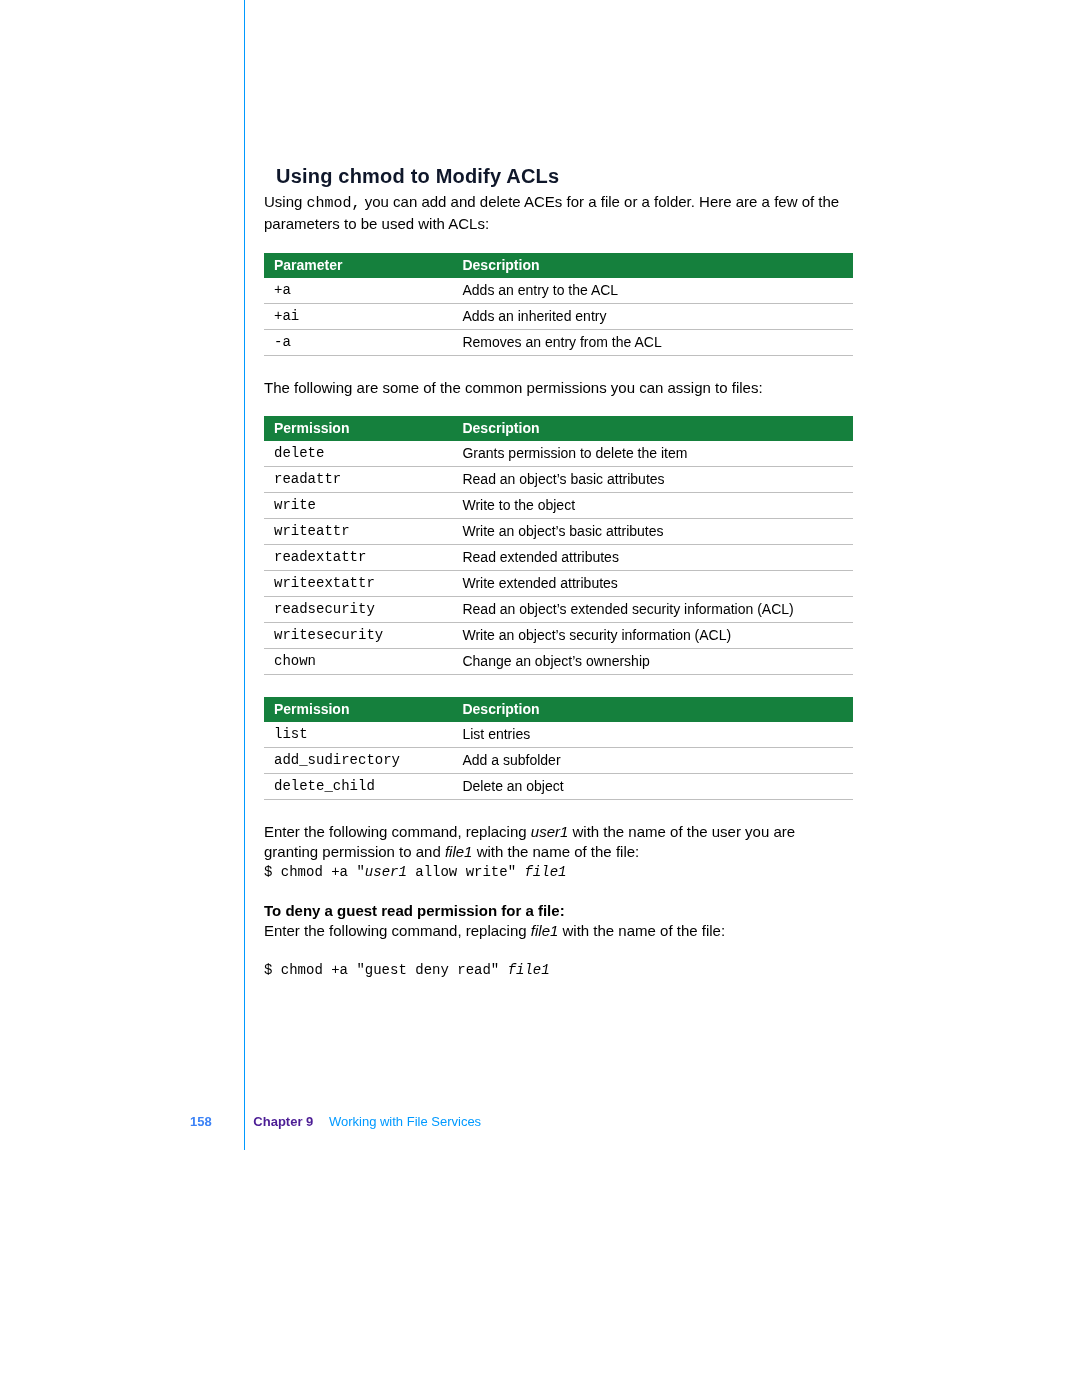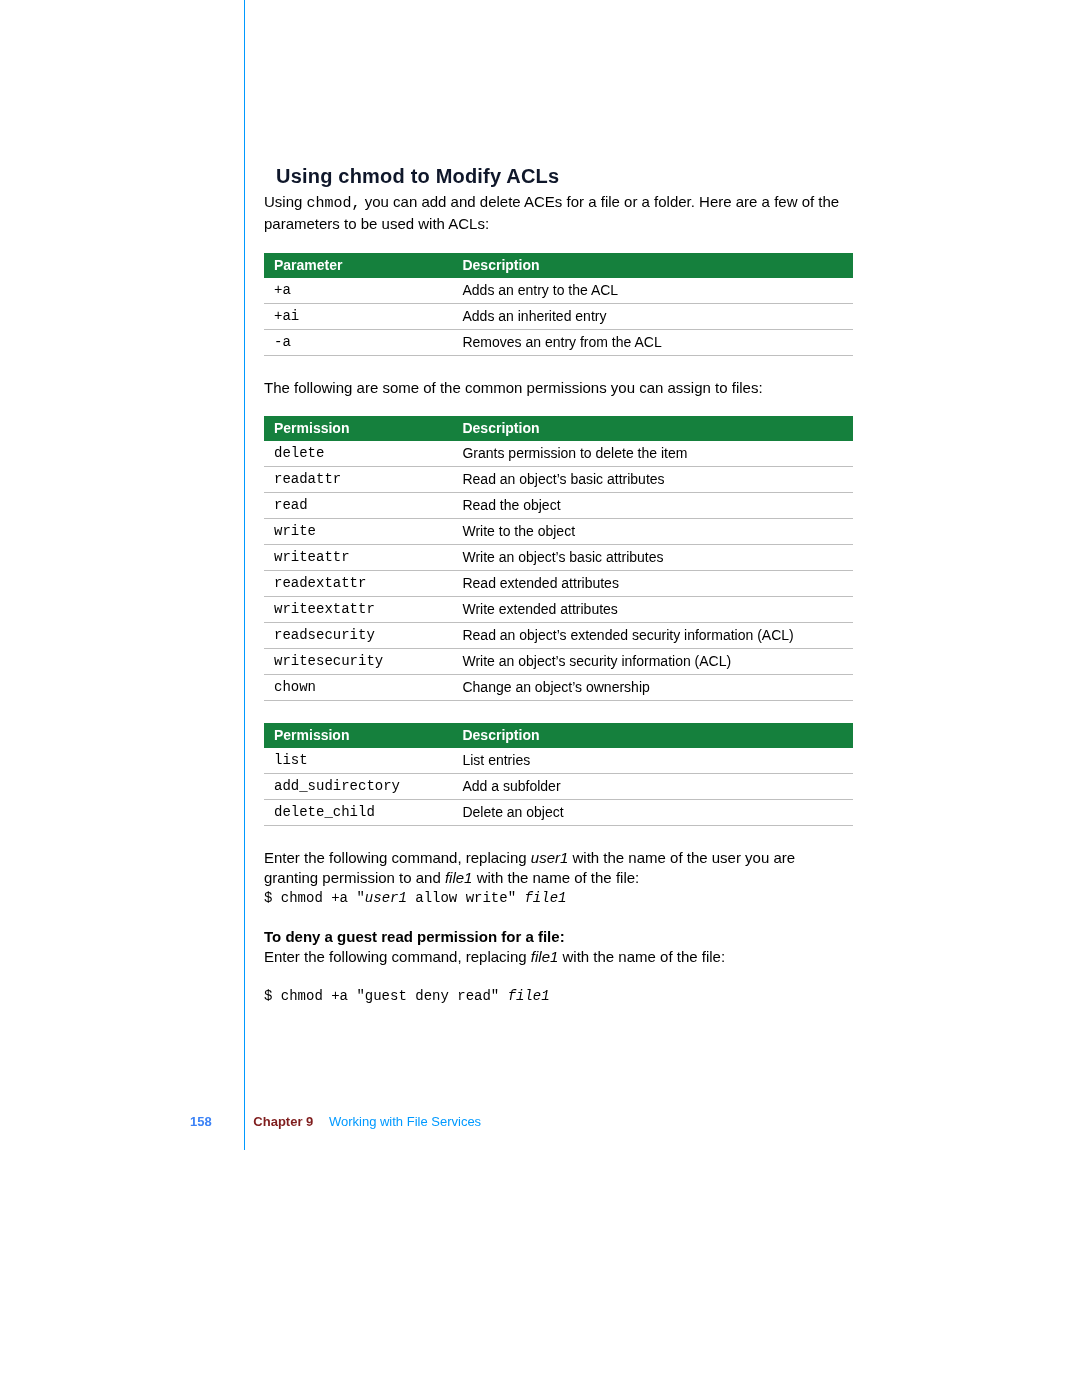--- a/index.html
+++ b/index.html
@@ -72,21 +72,21 @@
     margin: 2px 0 6px 0;
   }
   .cmd .ci { font-style: italic; }
   .footer {
     position: absolute;
     left: 190px;
     bottom: 268px;
     font-size: 13px;
   }
   .footer .pn { font-weight: 700; color:#3b82f6; margin-right: 38px; }
-  .footer .ch { font-weight: 700; color:#7f1d1d; }
+  .footer .ch { font-weight: 700; color:#4c1d95; }
   .footer .ct { color:#0099ff; margin-left: 12px; }
 </style>
 </head>
 <body>
 
 <div class="page">
   <div class="rule"></div>
 
   <h2 class="section">Using chmod to Modify ACLs</h2>
 
@@ -127,24 +127,20 @@
       </tr>
     </thead>
     <tbody>
       <tr>
           <td class="mono">delete</td>
           <td>Grants permission to delete the item</td>
         </tr>
       <tr>
           <td class="mono">readattr</td>
           <td>Read an object’s basic attributes</td>
-        </tr>
-      <tr>
-          <td class="mono">read</td>
-          <td>Read the object</td>
         </tr>
       <tr>
           <td class="mono">write</td>
           <td>Write to the object</td>
         </tr>
       <tr>
           <td class="mono">writeattr</td>
           <td>Write an object’s basic attributes</td>
         </tr>
       <tr>

